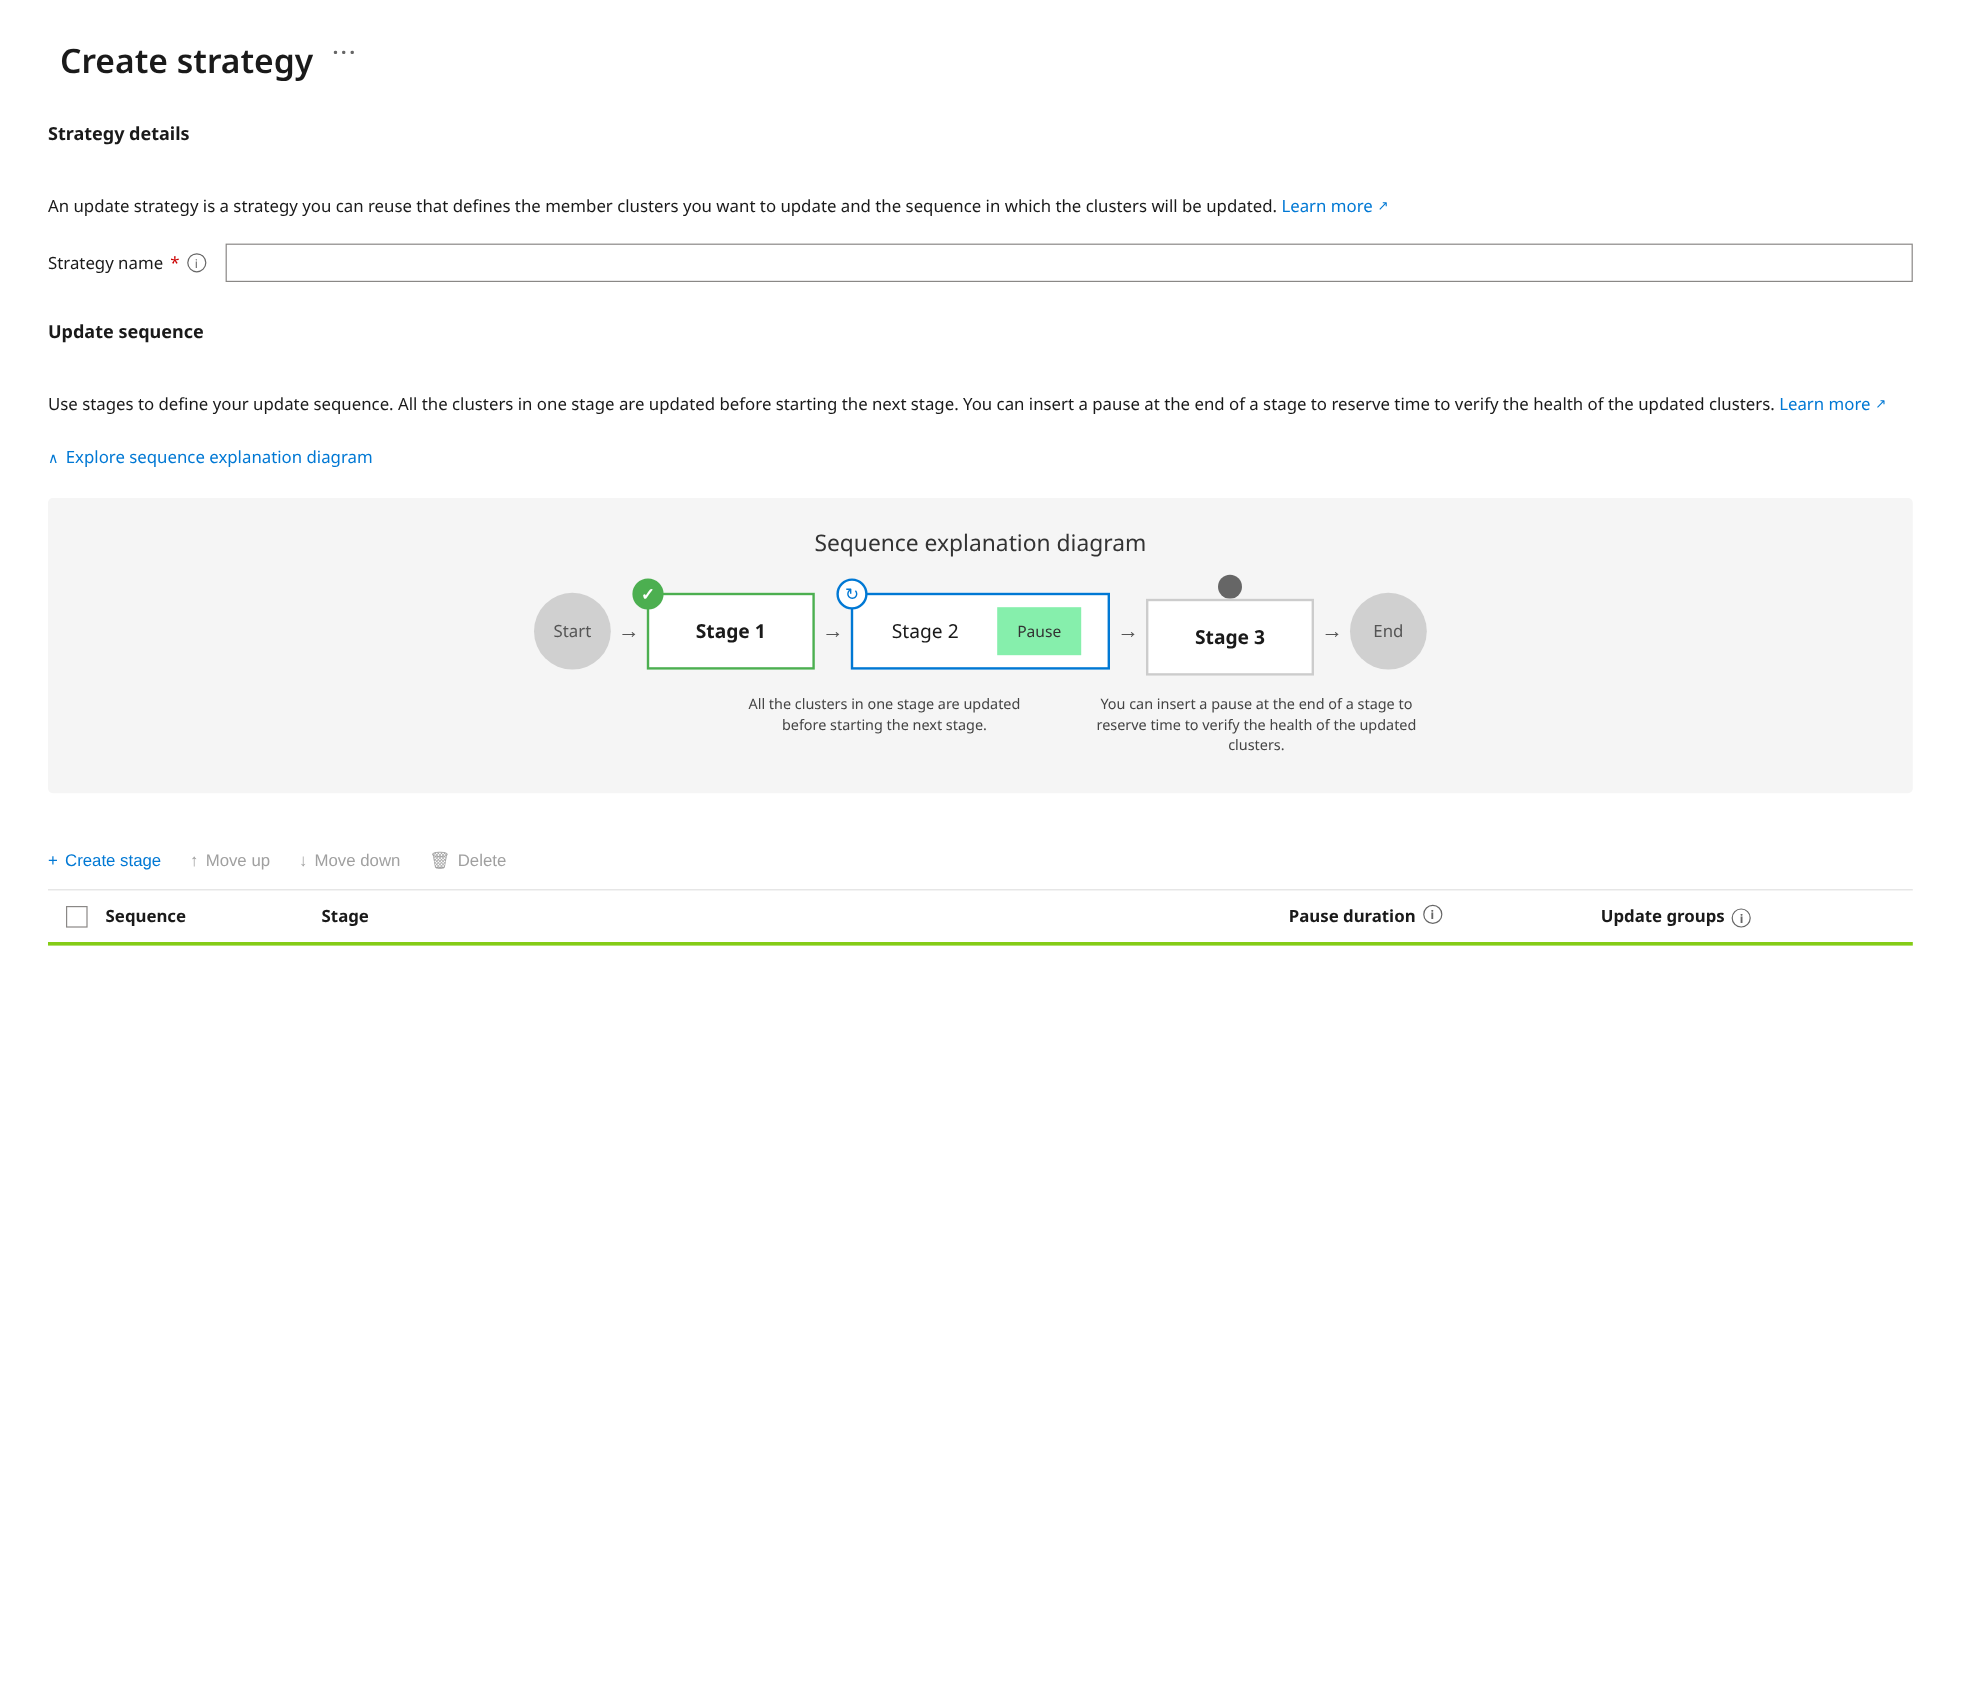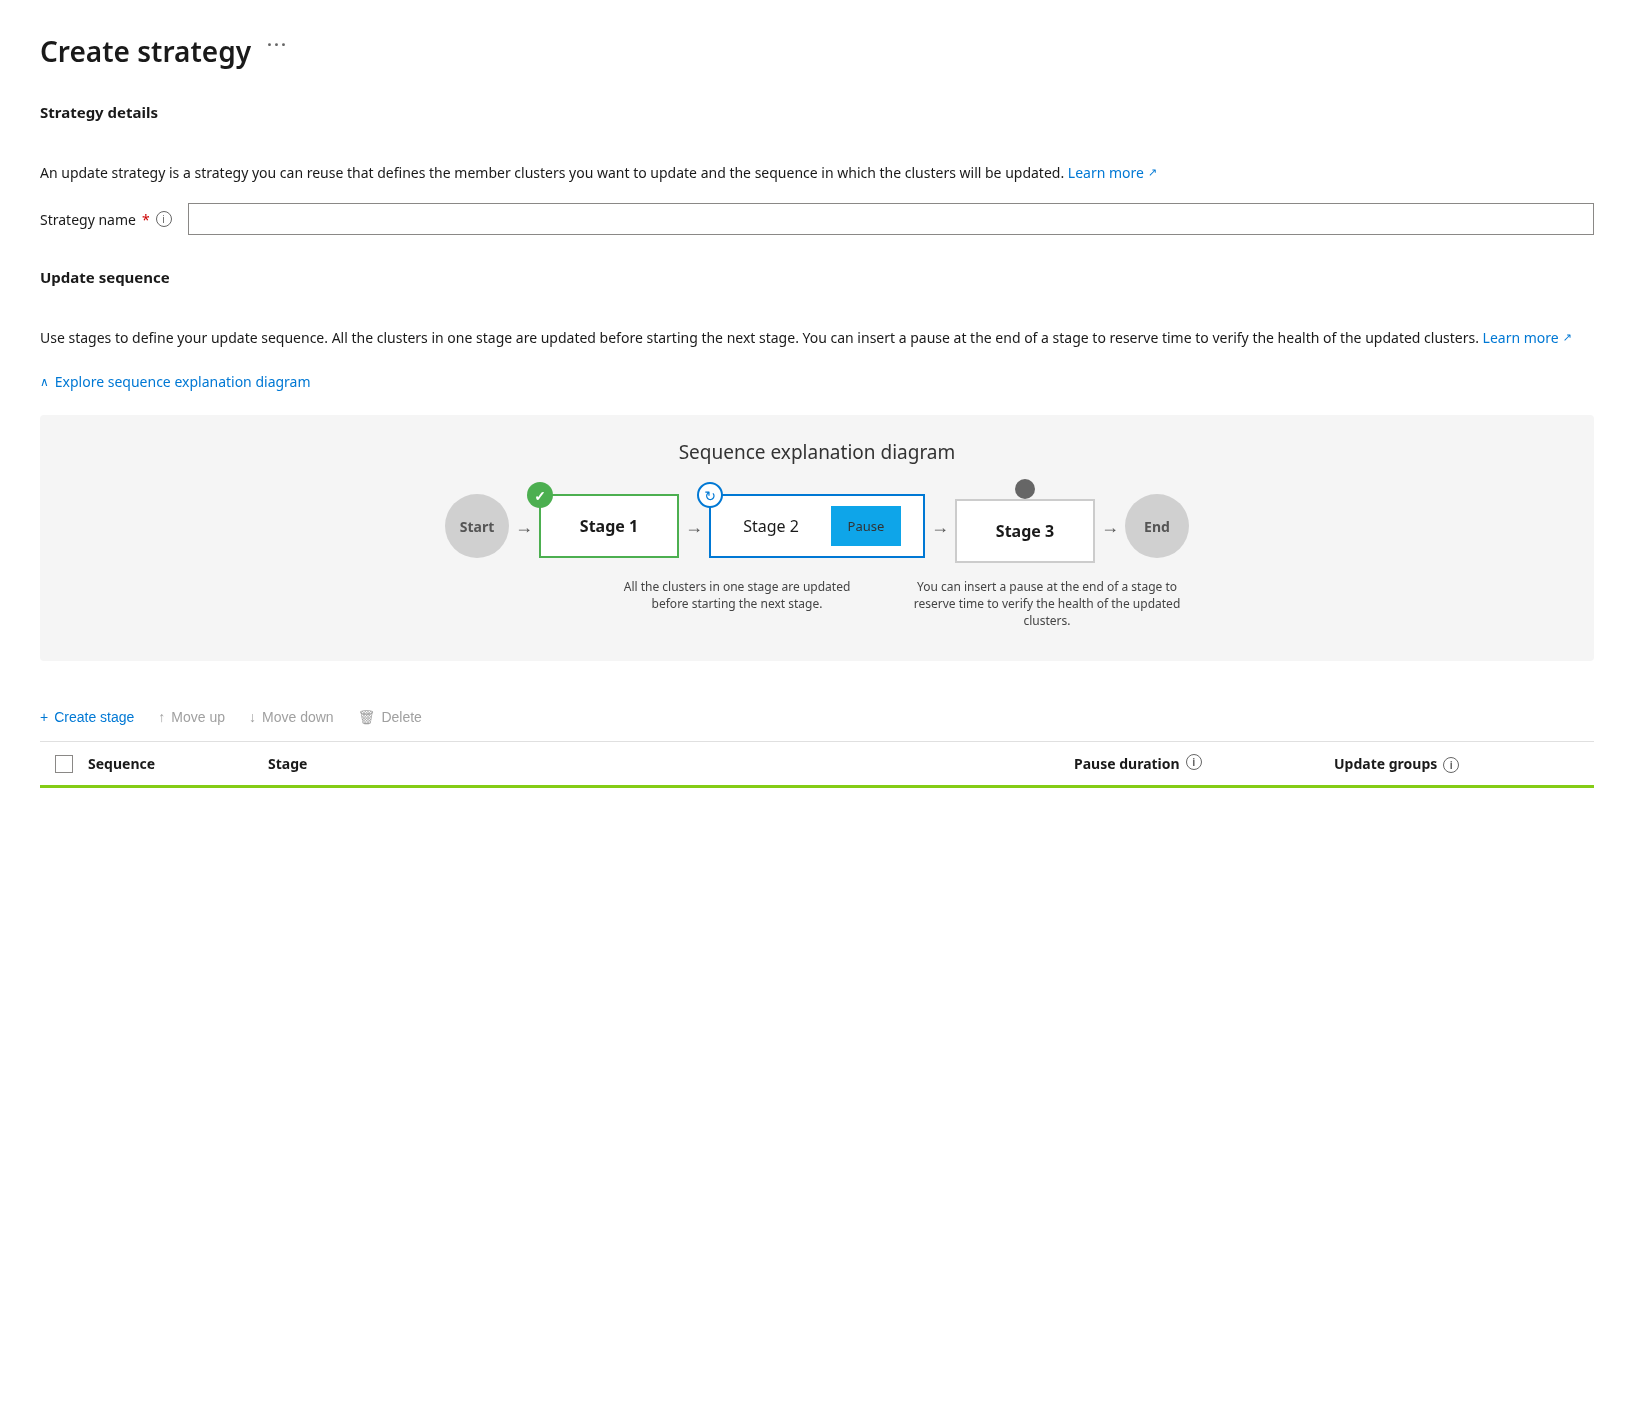--- a/index.html
+++ b/index.html
@@ -12,20 +12,21 @@
       max-width: 1634px;
     }
 
     .page-title {
       font-size: 28px;
       font-weight: 600;
       display: flex;
       align-items: flex-start;
       gap: 16px;
       margin-bottom: 32px;
+      margin-left: 10px;
     }
 
     .more-icon {
       font-size: 18px;
       color: #666;
       cursor: pointer;
       letter-spacing: 2px;
     }
 
     .section-title {
@@ -145,21 +146,21 @@
     .circle-node {
       width: 64px;
       height: 64px;
       border-radius: 50%;
       background: #d0d0d0;
       display: flex;
       align-items: center;
       justify-content: center;
       font-size: 14px;
       color: #555;
-      font-weight: 700;
+      font-weight: 400;
     }
 
     .stage-box {
       width: 140px;
       height: 64px;
       border: 2px solid #ccc;
       background: #fff;
       display: flex;
       align-items: center;
       justify-content: center;
@@ -210,21 +211,21 @@
       align-items: center;
       justify-content: center;
       font-size: 16px;
       font-weight: 400;
       color: #1a1a1a;
     }
 
     .pause-box {
       width: 70px;
       height: 40px;
-      background: #0ea5e9;
+      background: #86efac;
       display: flex;
       align-items: center;
       justify-content: center;
       font-size: 13px;
       color: #333;
       margin: 10px 22px 10px 0;
     }
 
     .stage3-node {
       position: relative;

